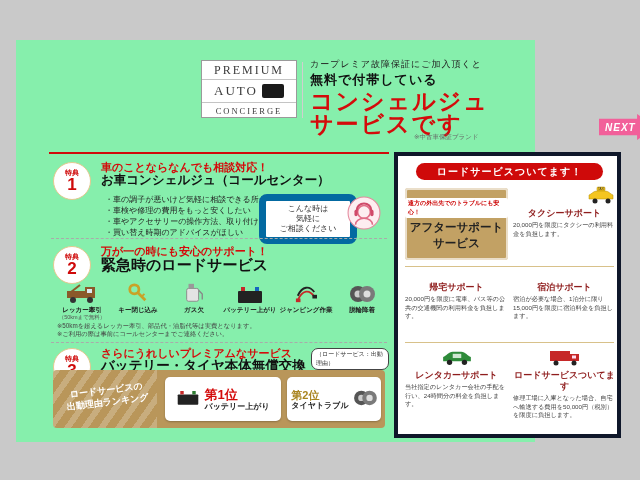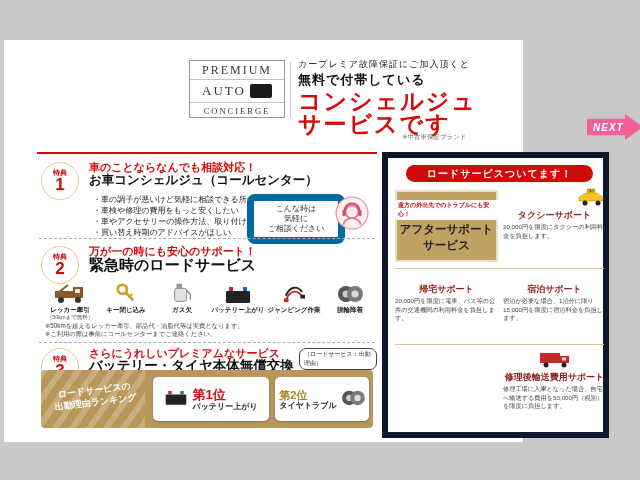--- a/index.html
+++ b/index.html
@@ -1,20 +1,20 @@
 <!DOCTYPE html>
 <html><head>
 <meta charset="utf-8">
 <style>
   html,body{margin:0;padding:0;}
   .screen{position:relative;width:640px;height:480px;background:#c9c9c9;overflow:hidden;
           font-family:"Liberation Sans","DejaVu Sans",sans-serif;color:#111;}
   .a{position:absolute;}
   .band{position:absolute;left:0;width:640px;background:#c9c9c9;}
-  .paper{position:absolute;left:4px;top:40px;width:519px;height:402px;background:#ffffff;}
+  .paper{position:absolute;left:16px;top:40px;width:519px;height:402px;background:#86efac;}
 
   
   .logo{left:185px;top:20px;width:96px;height:58px;border:1px solid #9a9a9a;background:#fff;box-sizing:border-box;}
   .logo-row{display:flex;align-items:center;justify-content:center;border-bottom:1px solid #c4c4c4;
             font-family:"Liberation Serif","DejaVu Serif",serif;color:#3c3c3c;}
   .logo-row:last-child{border-bottom:none;}
   .r1{height:18px;font-size:12px;letter-spacing:2px;}
   .r2{height:22px;font-size:13px;letter-spacing:2px;gap:4px;}
   .r3{height:16px;font-size:8.5px;letter-spacing:2px;}
   .car-chip{display:inline-block;width:22px;height:14px;background:#1a1a1a;border-radius:2px;}
@@ -25,21 +25,21 @@
   .head-red{left:294px;font-size:23px;font-weight:bold;color:#d40b0b;letter-spacing:2px;}
   .head-note{left:398px;top:93px;font-size:6.5px;color:#666;}
 
   .next{left:583px;top:74px;width:56px;height:26px;background:#f2609a;
         clip-path:polygon(0 18%,68% 18%,68% 0,100% 50%,68% 100%,68% 82%,0 82%);
         display:flex;align-items:center;cursor:pointer;}
   .next span{color:#fff;font-size:10px;font-weight:bold;font-style:italic;padding-left:6px;letter-spacing:1px;text-align:right;}
 
   
   .leftcol{left:33px;top:112px;width:340px;height:286px;border-top:2px solid #cf0a0a;}
-  .rightcol{left:378px;top:112px;width:227px;height:286px;border:6px solid #0f172a;background:#fff;box-sizing:border-box;}
+  .rightcol{left:378px;top:112px;width:227px;height:286px;border:4px solid #0f172a;background:#fff;box-sizing:border-box;}
 
   .badge{width:38px;height:38px;border-radius:50%;background:#fff;border:1.5px solid #e3c98f;
          display:flex;flex-direction:column;align-items:center;justify-content:center;color:#cf0a0a;box-sizing:border-box;}
   .badge .t{font-size:7px;font-weight:bold;line-height:8px;}
   .badge .n{font-size:17px;font-weight:bold;line-height:16px;}
 
   .catch{color:#d40b0b;font-size:11px;font-weight:bold;}
   .sec-title{color:#111;font-weight:bold;}
   .bullets div{font-size:8px;line-height:11px;color:#222;}
   .bubble{width:80px;text-align:center;font-size:8px;line-height:10px;color:#333;
@@ -289,29 +289,41 @@
       <div class="a cell" style="left:7px;top:118px;height:64px;">
         <div class="svc-title" style="margin-top:8px;">帰宅サポート</div>
         <div class="svc-desc">20,000円を限度に電車、バス等の公共の交通機関の利用料金を負担します。</div>
       </div>
       <div class="a cell" style="left:115px;top:118px;height:64px;">
         <div class="svc-title" style="margin-top:8px;">宿泊サポート</div>
         <div class="svc-desc">宿泊が必要な場合、1泊分に限り15,000円を限度に宿泊料金を負担します。</div>
       </div>
       <div class="a gold-div" style="left:7px;top:186px;width:209px;"></div>
 
+      <div class="a cell" style="left:7px;top:192px;height:84px;">
+        <div style="text-align:center;">
+          <svg width="32" height="18" viewBox="0 0 30 16">
+            <path d="M2 12 h26 v-4 c-3-1-5-5-9-5 h-8 c-4 0-6 4-9 5 z" fill="#2e8b3a"></path>
+            <rect x="11" y="5" width="8" height="4" fill="#cfe8d2"></rect>
+            <circle cx="8" cy="13" r="2.5" fill="#222"></circle>
+              <circle cx="22" cy="13" r="2.5" fill="#222"></circle>
+          </svg>
+        </div>
+        <div class="svc-title">レンタカーサポート</div>
+        <div class="svc-desc">当社指定のレンタカー会社の手配を行い、24時間分の料金を負担します。</div>
+      </div>
       <div class="a cell" style="left:115px;top:192px;height:84px;">
         <div style="text-align:center;">
           <svg width="34" height="18" viewBox="0 0 32 18">
             <rect x="1" y="3" width="20" height="10" fill="#c62828"></rect>
             <rect x="21" y="6" width="9" height="7" fill="#c62828"></rect>
               <rect x="23" y="7.5" width="4" height="3" fill="#fde"></rect>
             <circle cx="7" cy="15" r="2.5" fill="#222"></circle>
               <circle cx="25" cy="15" r="2.5" fill="#222"></circle>
           </svg>
         </div>
-        <div class="svc-title">修理後輸送費用サポート</div>
+        <div class="svc-title">ロードサービスついてます</div>
         <div class="svc-desc">修理工場に入庫となった場合、自宅へ輸送する費用を50,000円（税別）を限度に負担します。</div>
       </div>
     </div>
 
   </div>
 </div>
 
 </body></html>

